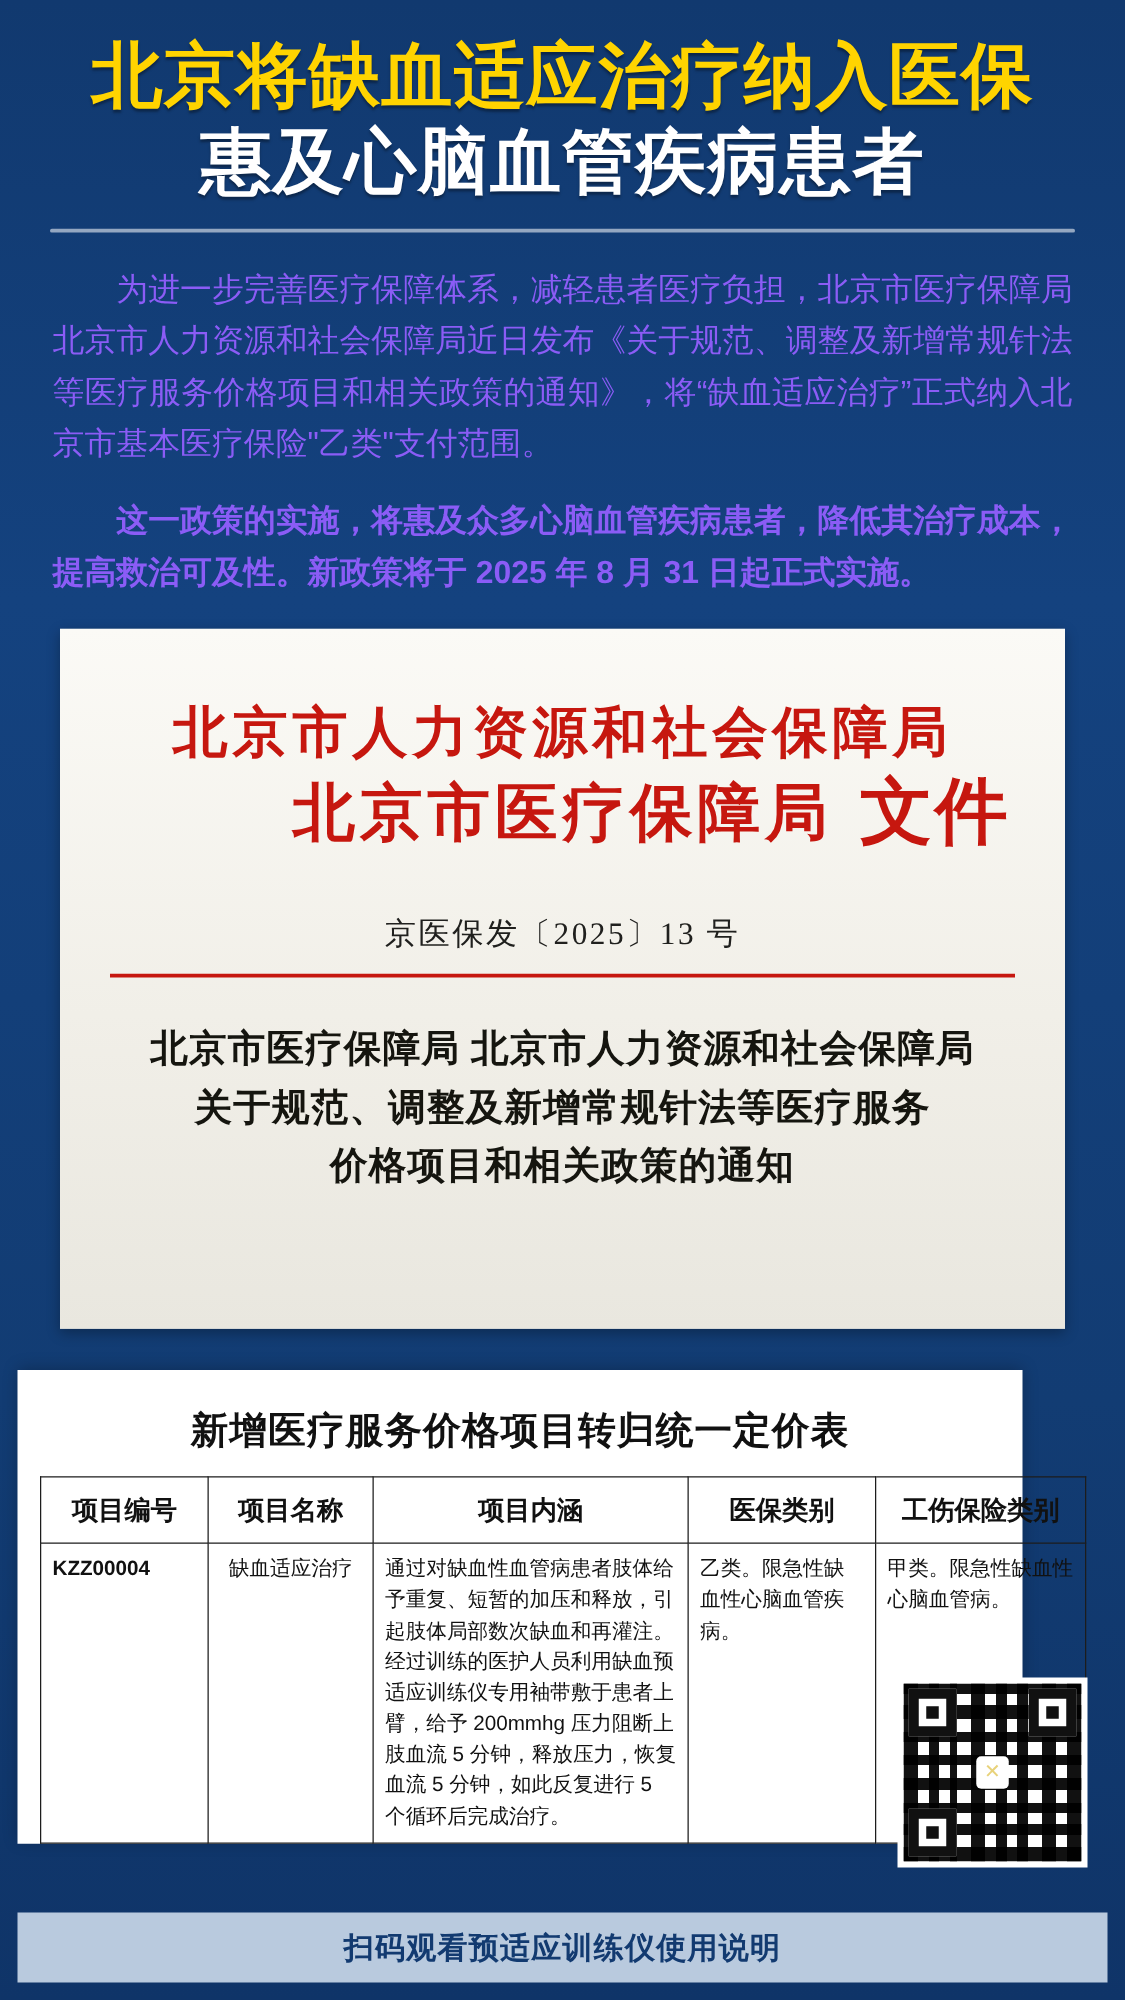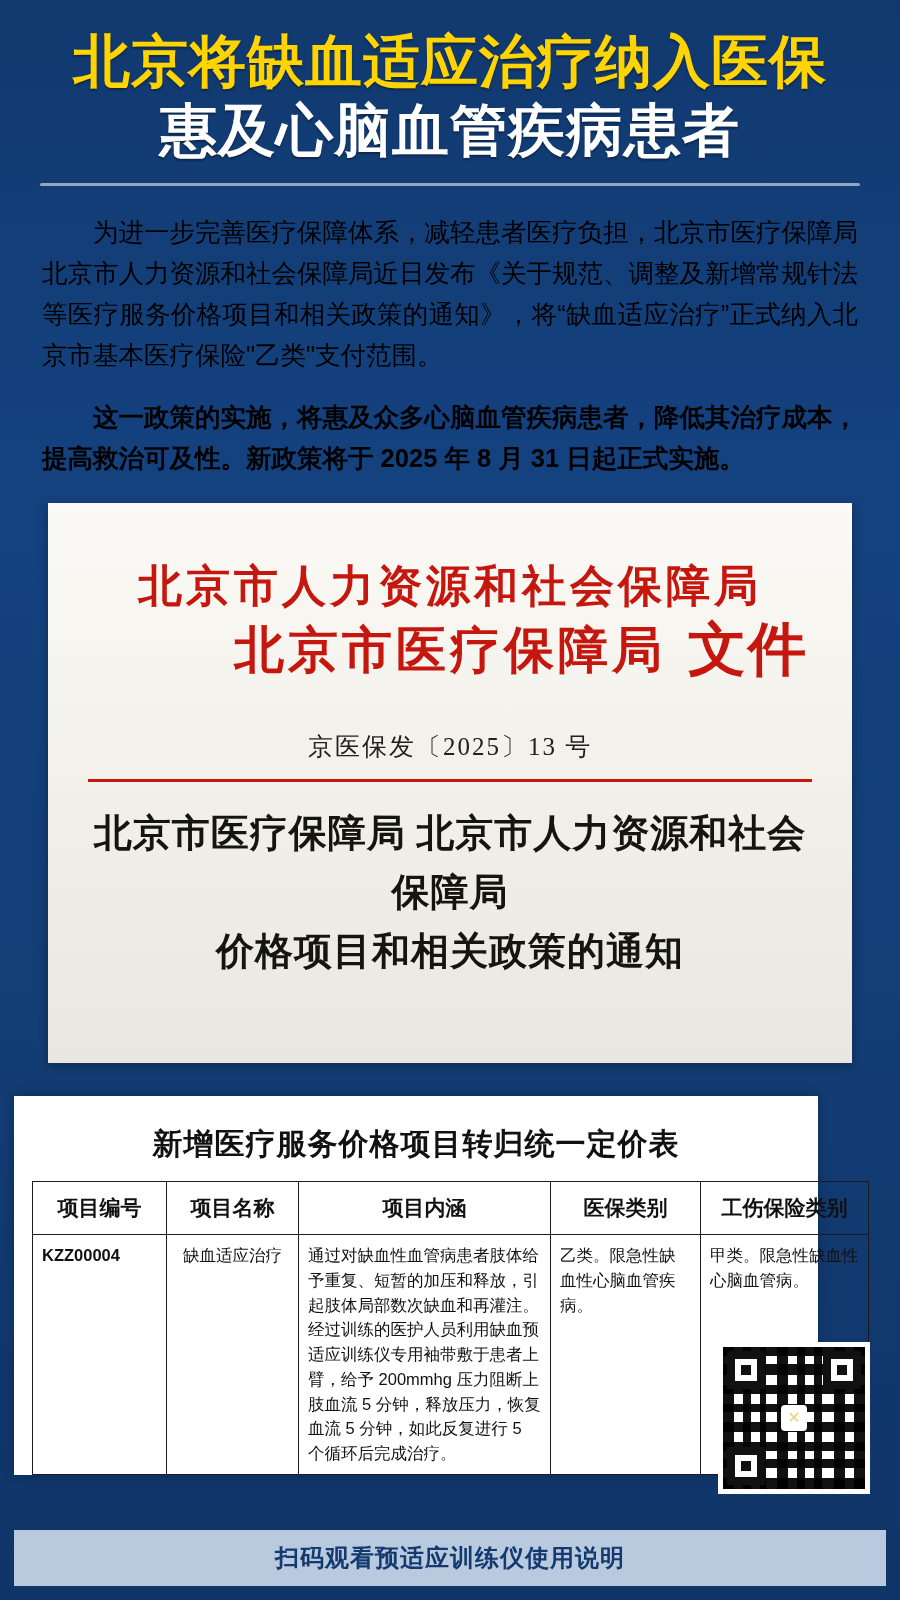--- a/index.html
+++ b/index.html
@@ -42,21 +42,21 @@
   .divider {
     height: 3px;
     background: rgba(255,255,255,.55);
     margin: 16px 40px 0 40px;
     border-radius: 2px;
   }
 
   
   .body-text {
     padding: 26px 42px 0 42px;
-    color: #000000;
+    color: #8b5cf6;
   }
   .para {
     font-size: 25.5px;
     line-height: 1.62;
     text-align: justify;
     text-justify: inter-ideograph;
   }
   .para.indent { text-indent: 2em; }
   .para.bold { font-weight: bold; margin-top: 20px; }
 
@@ -101,23 +101,23 @@
     font-size: 25px;
     color: #20201e;
     letter-spacing: 2px;
   }
   .doc-rule {
     margin: 16px 10px 0 10px;
     height: 3px;
     background: #c6170f;
   }
   .doc-title {
-    margin-top: 22px;
-    font-family: "Liberation Serif", "DejaVu Serif", serif;
-    font-size: 38px;
+    margin-top: 35px;
+    font-family: "Liberation Serif", "DejaVu Serif", serif;
+    font-size: 30px;
     font-weight: bold;
     color: #15150f;
     line-height: 1.55;
     letter-spacing: 1px;
   }
 
   
   .table-card {
     position: absolute;
     left: 14px;
@@ -228,20 +228,21 @@
 
   <div class="doc-card">
     <div class="doc-inner">
       <div class="doc-org doc-org2">北京市人力资源和社会保障局</div>
       <div class="doc-org doc-org1">北京市医疗保障局</div>
       <div class="doc-wenjian">文件</div>
       <div class="doc-code">京医保发〔2025〕13 号</div>
       <div class="doc-rule"></div>
       <div class="doc-title">
         <div>北京市医疗保障局 北京市人力资源和社会保障局</div>
+        <div>关于规范、调整及新增常规针法等医疗服务</div>
         <div>价格项目和相关政策的通知</div>
       </div>
     </div>
   </div>
 
   <div class="table-card">
     <div class="table-title">新增医疗服务价格项目转归统一定价表</div>
     <table class="price">
       <colgroup>
         <col class="c1">

